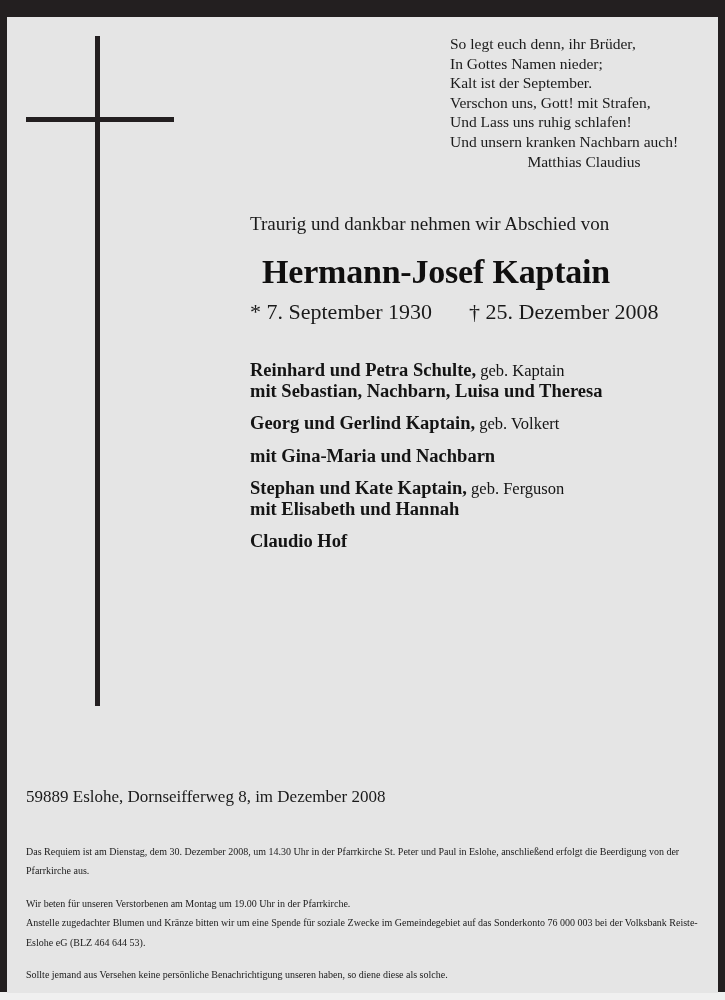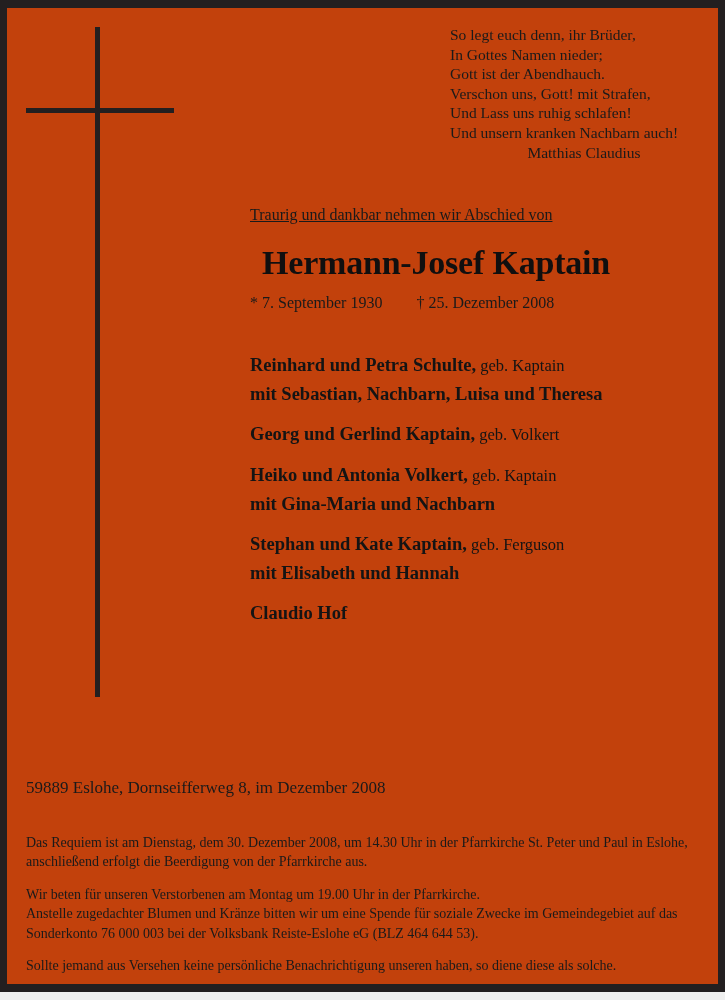--- a/index.html
+++ b/index.html
@@ -85,59 +85,58 @@
   }
 
   
   .center-block {
     position: absolute;
     left: 0;
     top: 196px;
     width: 711px;
   }
   .intro {
-    font-size: 16px;
+    font-size: 19px;
     line-height: 22px;
     color: #1a1a1a;
     padding-left: 243px;
-    text-decoration: underline;
   }
   .deceased-name {
     font-size: 34px;
     font-weight: bold;
     letter-spacing: -0.2px;
     line-height: 46px;
     color: #100f0f;
     padding-left: 255px;
     margin-top: 14px;
     white-space: nowrap;
   }
   .dates {
-    font-size: 16px;
+    font-size: 22px;
     line-height: 22px;
     color: #1a1a1a;
     padding-left: 243px;
     margin-top: 6px;
     white-space: nowrap;
   }
   .date-gap { display: inline-block; width: 26px; }
 
   
   .family {
     position: absolute;
     left: 243px;
     top: 343px;
     width: 470px;
     color: #141414;
   }
   .fam-group { margin-bottom: 12px; }
   .fam-line {
     font-size: 18.5px;
     font-weight: bold;
-    line-height: 28px;
+    line-height: 20px;
     white-space: nowrap;
   }
   .fam-nee {
     font-weight: normal;
     font-size: 16.5px;
   }
 
   
   .address {
     position: absolute;
@@ -148,44 +147,44 @@
     color: #1a1a1a;
     white-space: nowrap;
   }
 
   
   .notes {
     position: absolute;
     left: 19px;
     top: 825px;
     width: 686px;
-    font-size: 14px;
+    font-size: 10px;
     line-height: 19.4px;
     color: #1a1a1a;
   }
   .note-para { margin: 0 0 13px 0; }
   .note-para:last-child { margin-bottom: 0; }
   .note-tight { margin-bottom: 0; }
 </style>
 </head>
 <body>
 
 <div class="page">
   <div class="frame" style="background: rgb(35, 31, 32);">
-    <div class="sheet" style="background: #c2410c;">
+    <div class="sheet" style="background: #e5e5e5; margin-top: 9px;">
 
       <div class="cross">
         <div class="cross-vert"></div>
         <div class="cross-horz"></div>
       </div>
 
       <div class="poem">
         <div class="poem-line">So legt euch denn, ihr Brüder,</div>
         <div class="poem-line">In Gottes Namen nieder;</div>
-        <div class="poem-line">Gott ist der Abendhauch.</div>
+        <div class="poem-line">Kalt ist der September.</div>
         <div class="poem-line">Verschon uns, Gott! mit Strafen,</div>
         <div class="poem-line">Und Lass uns ruhig schlafen!</div>
         <div class="poem-line">Und unsern kranken Nachbarn auch!</div>
         <div class="poem-author">Matthias Claudius</div>
       </div>
 
       <div class="center-block">
         <div class="intro">Traurig und dankbar nehmen wir Abschied von</div>
         <div class="deceased-name">Hermann-Josef Kaptain</div>
         <div class="dates">
@@ -201,21 +200,20 @@
           <div class="fam-group">
             <div class="fam-line"><span>Reinhard und Petra Schulte,</span><span class="fam-nee"> geb. Kaptain</span></div>
             <div class="fam-line"><span>mit Sebastian, Nachbarn, Luisa und Theresa</span></div>
           </div>
           <div class="fam-group">
             <div class="fam-line"><span>Georg und Gerlind Kaptain,</span><span class="fam-nee"> geb. Volkert</span></div>
           </div>
           <div class="fam-group">
           </div>
           <div class="fam-group">
-            <div class="fam-line"><span>Heiko und Antonia Volkert,</span><span class="fam-nee"> geb. Kaptain</span></div>
             <div class="fam-line"><span>mit Gina-Maria und Nachbarn</span></div>
           </div>
           <div class="fam-group">
             <div class="fam-line"><span>Stephan und Kate Kaptain,</span><span class="fam-nee"> geb. Ferguson</span></div>
             <div class="fam-line"><span>mit Elisabeth und Hannah</span></div>
           </div>
           <div class="fam-group">
             <div class="fam-line"><span>Claudio Hof</span></div>
           </div>
         </div>

